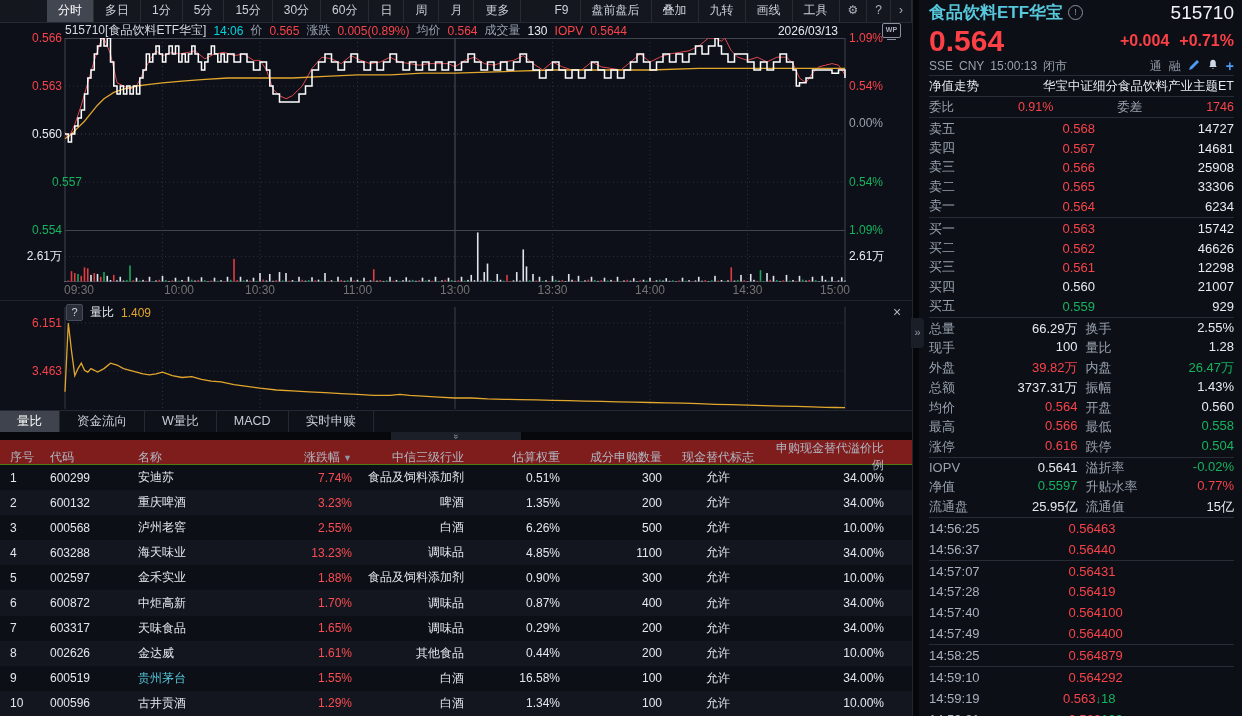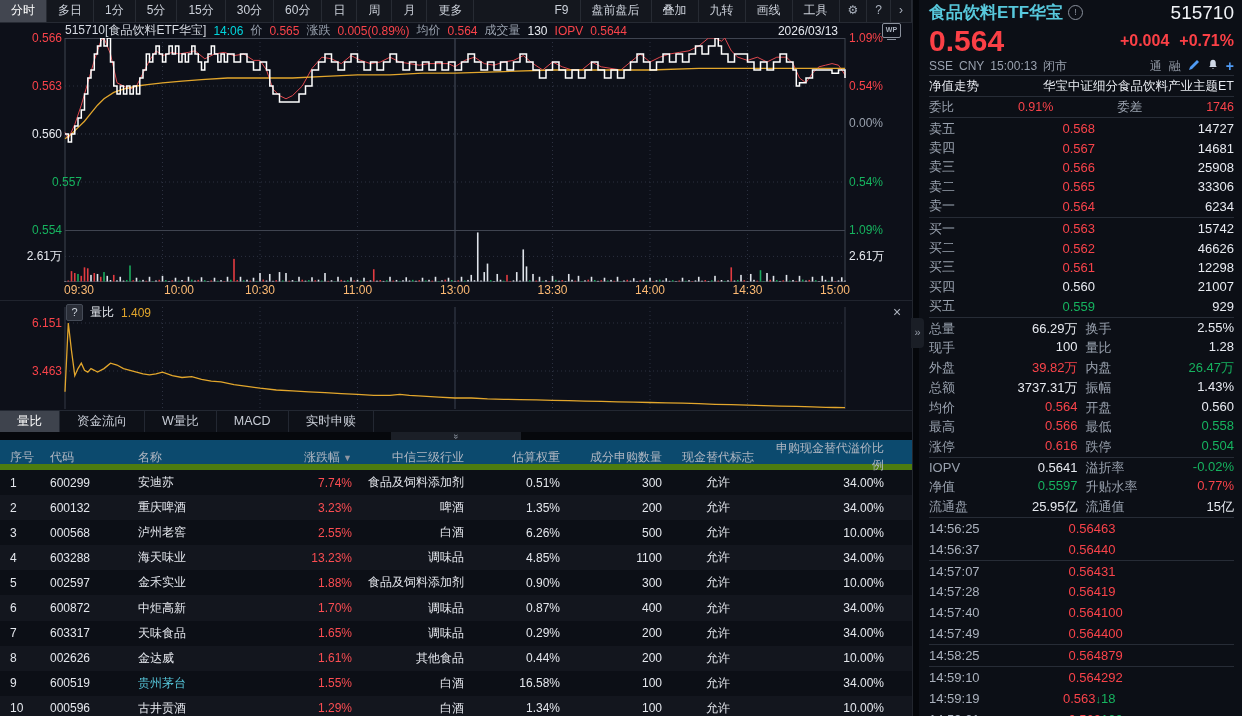--- a/index.html
+++ b/index.html
@@ -5,59 +5,59 @@
   html,body{margin:0;padding:0;background:#05070b;}
   .app{position:relative;width:1242px;height:716px;overflow:hidden;background:#0b0e14;
        font-family:"Liberation Sans","DejaVu Sans",sans-serif;font-size:12px;color:#dfe3ea;
        -webkit-font-smoothing:antialiased;}
   .up{color:#f9434a}.down{color:#16b35f}.neutral{color:#e8ebf1}.gray{color:#99a1ae}
   .yellow{color:#e2a62c}.cyan{color:#57c8dc}
 
   
   .left{position:absolute;left:0;top:0;width:912px;height:716px;background:#0d1019;}
   .menubar{position:absolute;left:0;top:0;right:0;height:22px;background:#14171e;
-           border-bottom:1px solid #262a33;display:flex;align-items:stretch;}
+           border-bottom:1px solid #262a33;display:flex;align-items:stretch;padding-left:47px;}
   .mi{padding:0 11px;line-height:21px;color:#ccd1da;border-right:1px solid #272b33;cursor:default;white-space:nowrap}
   .mi.active{background:#424650;color:#fff}
   .mi.iconbox{padding:0 8px;color:#aab1bd}
   .menu-right{margin-left:auto;display:flex}
   .chart-header{position:absolute;left:0;top:23px;right:0;height:15px;display:flex;align-items:center;
                 padding-left:65px;white-space:nowrap;font-size:12px}
   .chart-header span{margin-right:7px}
   .ch-date{position:absolute;right:67px;color:#e6e9ef}
   .wp-badge{position:absolute;right:4px;top:0px;width:17px;height:13px;border:1px solid #8a909c;border-radius:2px;
             color:#aab1bd;font-size:7px;font-weight:bold;text-align:center;line-height:12px}
   .wp-badge:after{content:"";position:absolute;left:4px;right:4px;bottom:-3px;height:1px;background:#8a909c}
 
   .chart-area{position:absolute;left:0;top:38px;width:912px;height:260px;}
   .axis-lab{position:absolute;font-size:12px;line-height:14px}
   .axis-l{left:0;width:62px;text-align:right}
   .axis-r{left:849px;width:62px;text-align:left}
-  .time-axis{position:absolute;left:0;top:244px;width:864px;height:16px;color:#fdba74}
+  .time-axis{position:absolute;left:0;top:244px;width:864px;height:16px;color:#737373}
   .time-axis span{position:absolute;top:1px;transform:translateX(-50%)}
 
   .sub-area{position:absolute;left:0;top:300px;width:912px;height:110px;border-top:1px solid #20242e;}
   .sub-head{position:absolute;left:66px;top:3px;display:flex;align-items:center;gap:7px;z-index:2}
   .qbox{width:15px;height:15px;background:#2a2e38;border:1px solid #454b57;color:#ccd2da;
         text-align:center;line-height:14px;font-size:11px;border-radius:2px}
   .sub-close{position:absolute;right:7px;top:4px;width:16px;height:16px;color:#aeb4bf;font-size:14px;
              text-align:center;line-height:15px;cursor:default}
 
   .tabs{position:absolute;left:0;top:410px;right:0;height:22px;background:#0e1118;border-top:1px solid #232832;
         display:flex}
   .tab{padding:0 17px;line-height:21px;border-right:1px solid #232832;color:#c7ccd5;font-size:12.5px}
   .tab.active{background:#3e434d;color:#fff}
   .divider-strip{position:absolute;left:0;top:432px;right:0;height:8px;background:#06080c}
   .collapse-handle{position:absolute;left:50%;top:0;width:130px;height:8px;margin-left:-65px;background:#1b1f27;
         display:flex;align-items:center;justify-content:center}
   .collapse-handle .chev{color:#9aa2ae;font-size:9px;transform:rotate(90deg);letter-spacing:-1px;line-height:8px}
 
   .grid-table{position:absolute;left:0;top:440px;right:0;bottom:0;}
   .t-head,.t-row{display:grid;grid-template-columns:48px 88px 118px 98px 112px 96px 102px 112px 1fr;align-items:center}
-  .t-head{height:24px;background:#0c4a6e;color:#b0b6c1;border-bottom:6px solid #4d7c0f}
+  .t-head{height:24px;background:#7f1d1d;color:#b0b6c1;border-bottom:1px solid #4d7c0f}
   .t-row{height:25.1px;color:#e4e7ed}
   .t-row:nth-child(odd){background:#0c0f16}
   .t-row:nth-child(even){background:#13161e}
   .c1{padding-left:10px}.c2,.c3{padding-left:2px}
   .c4,.c5,.c6,.c7{text-align:right}.c8{text-align:center}.c9{text-align:right;padding-right:28px}
   .sort-ic{font-size:9px;color:#8f96a2;margin-left:3px}
   .pct{color:#fb4d52}
 
   
   .vdiv{position:absolute;left:912px;top:0;width:6px;height:716px;background:#05070b;

